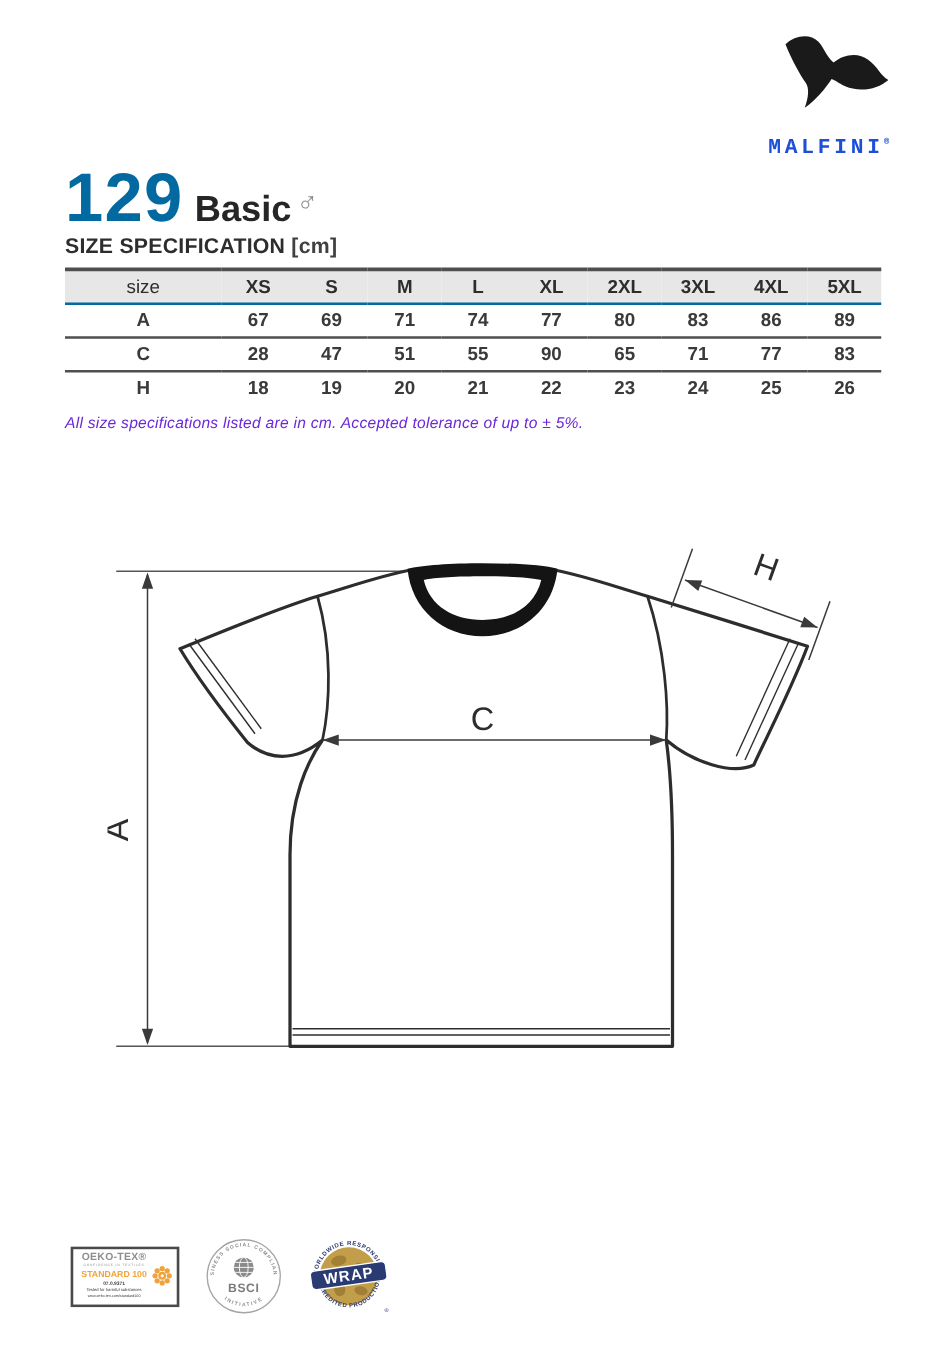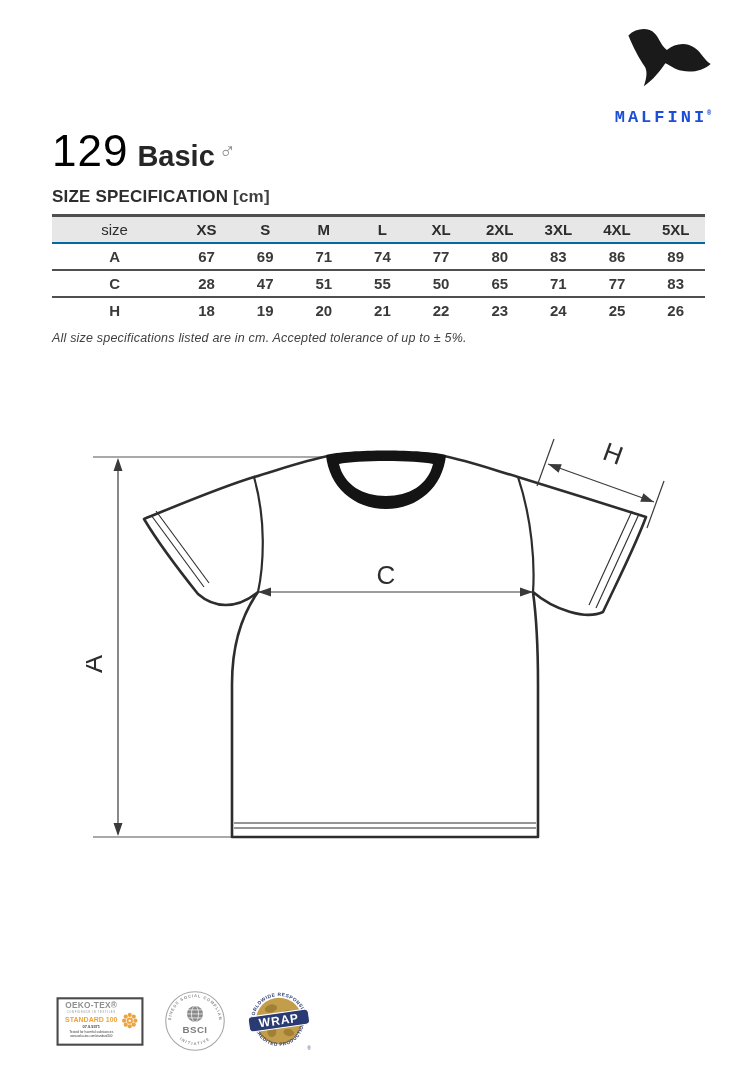--- a/index.html
+++ b/index.html
@@ -7,40 +7,40 @@
         font-family:"Liberation Sans",sans-serif;color:#2d2d2d;overflow:hidden;}
 
   
   .logo{position:absolute;top:26px;right:30px;width:120px;text-align:center;}
   .logo-word{font-family:Liberation Mono, monospace;font-weight:bold;font-size:17px;
              letter-spacing:3px;color:#1d4ed8;margin-top:16px;white-space:nowrap;}
   .logo-word sup{font-size:7px;letter-spacing:0;}
 
   
   .title{position:absolute;left:52px;top:126px;white-space:nowrap;}
-  .title .code{font-size:44px;font-weight:normal;color:#000000;letter-spacing:1px;}
+  .title .code{font-size:55px;font-weight:bold;color:#0369a1;letter-spacing:1px;}
   .title .name{font-size:29px;font-weight:bold;color:#262626;margin-left:9px;}
   .title .gender{font-size:23px;font-weight:bold;color:#8f8f8f;margin-left:4px;
                  position:relative;top:-8px;}
 
   
   .spec{position:absolute;left:52px;top:187px;width:653px;}
   .spec h2{margin:0 0 7px 0;font-size:17px;font-weight:bold;color:#2d2d2d;letter-spacing:.2px;}
   .spec h2 .unit{color:#404040;font-weight:bold;}
   table.sizes{width:100%;border-collapse:collapse;border-top:3px solid #4f4f4f;}
   table.sizes thead tr{background:#e7e7e7;}
   table.sizes th,table.sizes td{text-align:center;font-size:15px;padding:4px 0;width:8.9%;}
   table.sizes th{font-weight:bold;}
   table.sizes th.size-col{font-weight:normal;width:19%;}
   table.sizes thead tr{border-bottom:2px solid #0369a1;}
   table.sizes tbody tr{border-bottom:2px solid #4f4f4f;}
   table.sizes tbody tr:last-child{border-bottom:none;}
   table.sizes td.row-label{font-weight:bold;}
   table.sizes td{font-weight:bold;color:#3a3a3a;}
-  .note{font-style:italic;font-size:12.5px;color:#404040;margin-top:8px;letter-spacing:.2px;}
+  .note{font-style:italic;font-size:12.5px;color:#6d28d9;margin-top:8px;letter-spacing:.2px;}
 
   
   .diagram{position:absolute;left:86px;top:424px;}
   .diagram svg text{font-family:"Liberation Sans",sans-serif;}
 
   
   .certs{position:absolute;left:56px;top:988px;display:flex;align-items:center;gap:20px;}
   .cert{display:block;}
   .cert svg text{font-family:"Liberation Sans",sans-serif;}
 </style>
@@ -89,21 +89,21 @@
           <td>83</td>
           <td>86</td>
           <td>89</td>
         </tr>
         <tr>
           <td class="row-label">C</td>
           <td>28</td>
           <td>47</td>
           <td>51</td>
           <td>55</td>
-          <td>50</td>
+          <td>90</td>
           <td>65</td>
           <td>71</td>
           <td>77</td>
           <td>83</td>
         </tr>
         <tr>
           <td class="row-label">H</td>
           <td>18</td>
           <td>19</td>
           <td>20</td>

